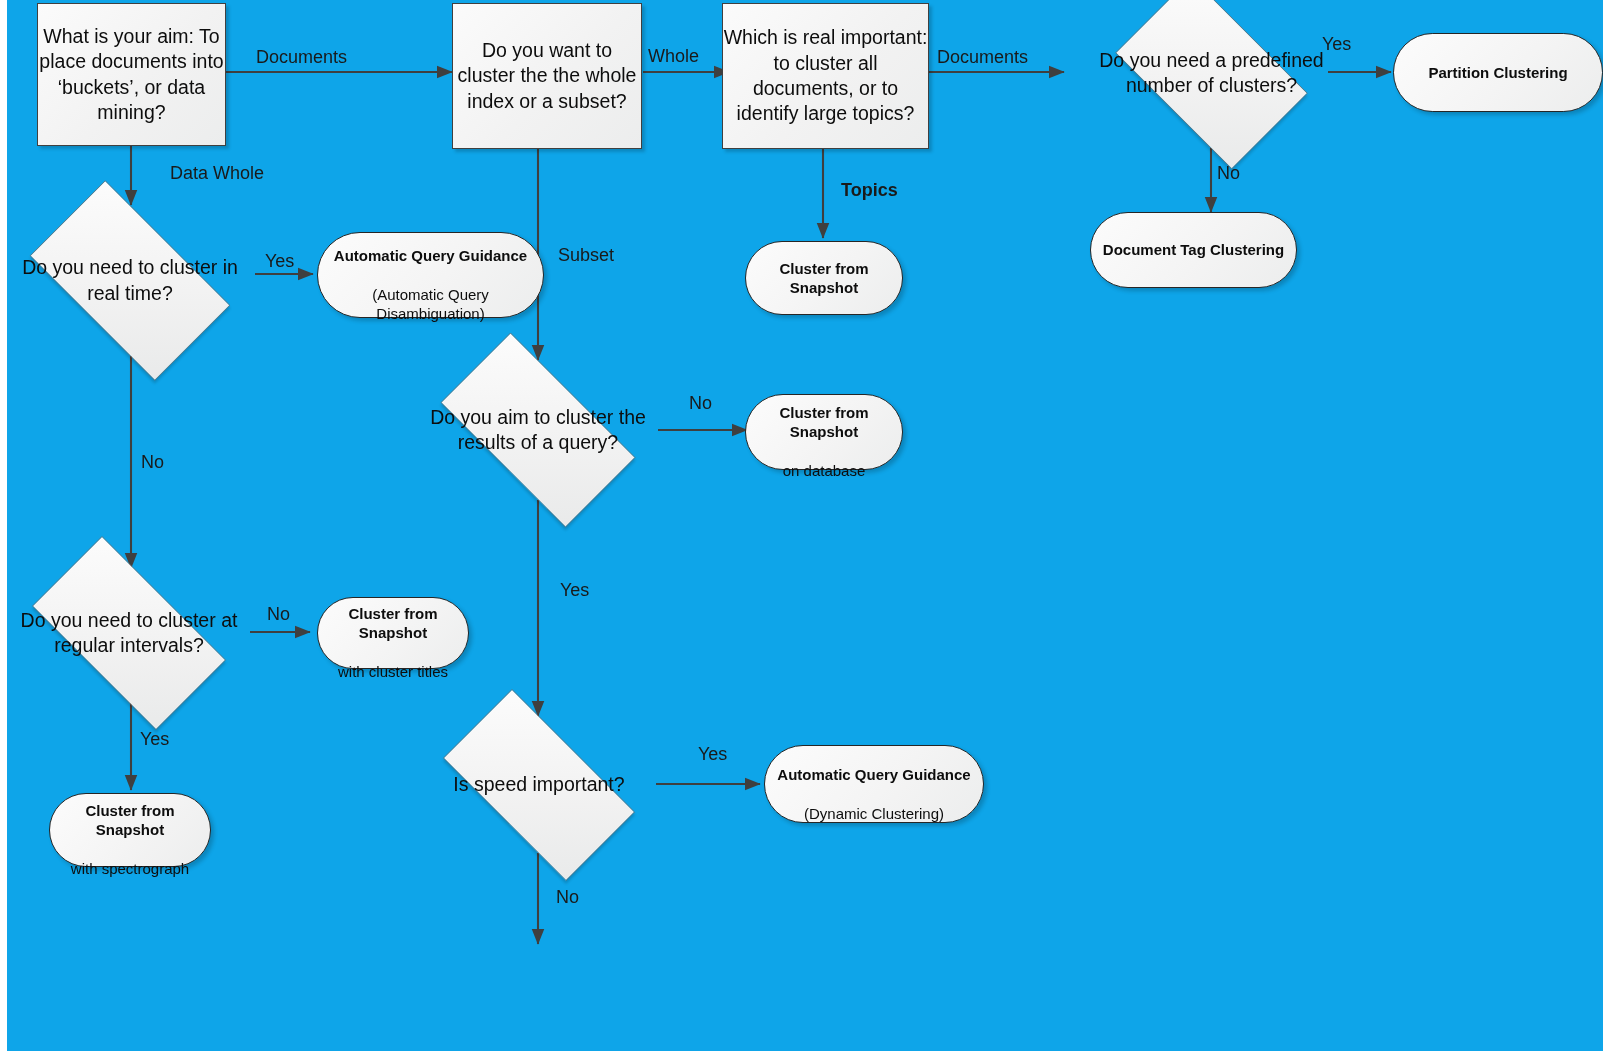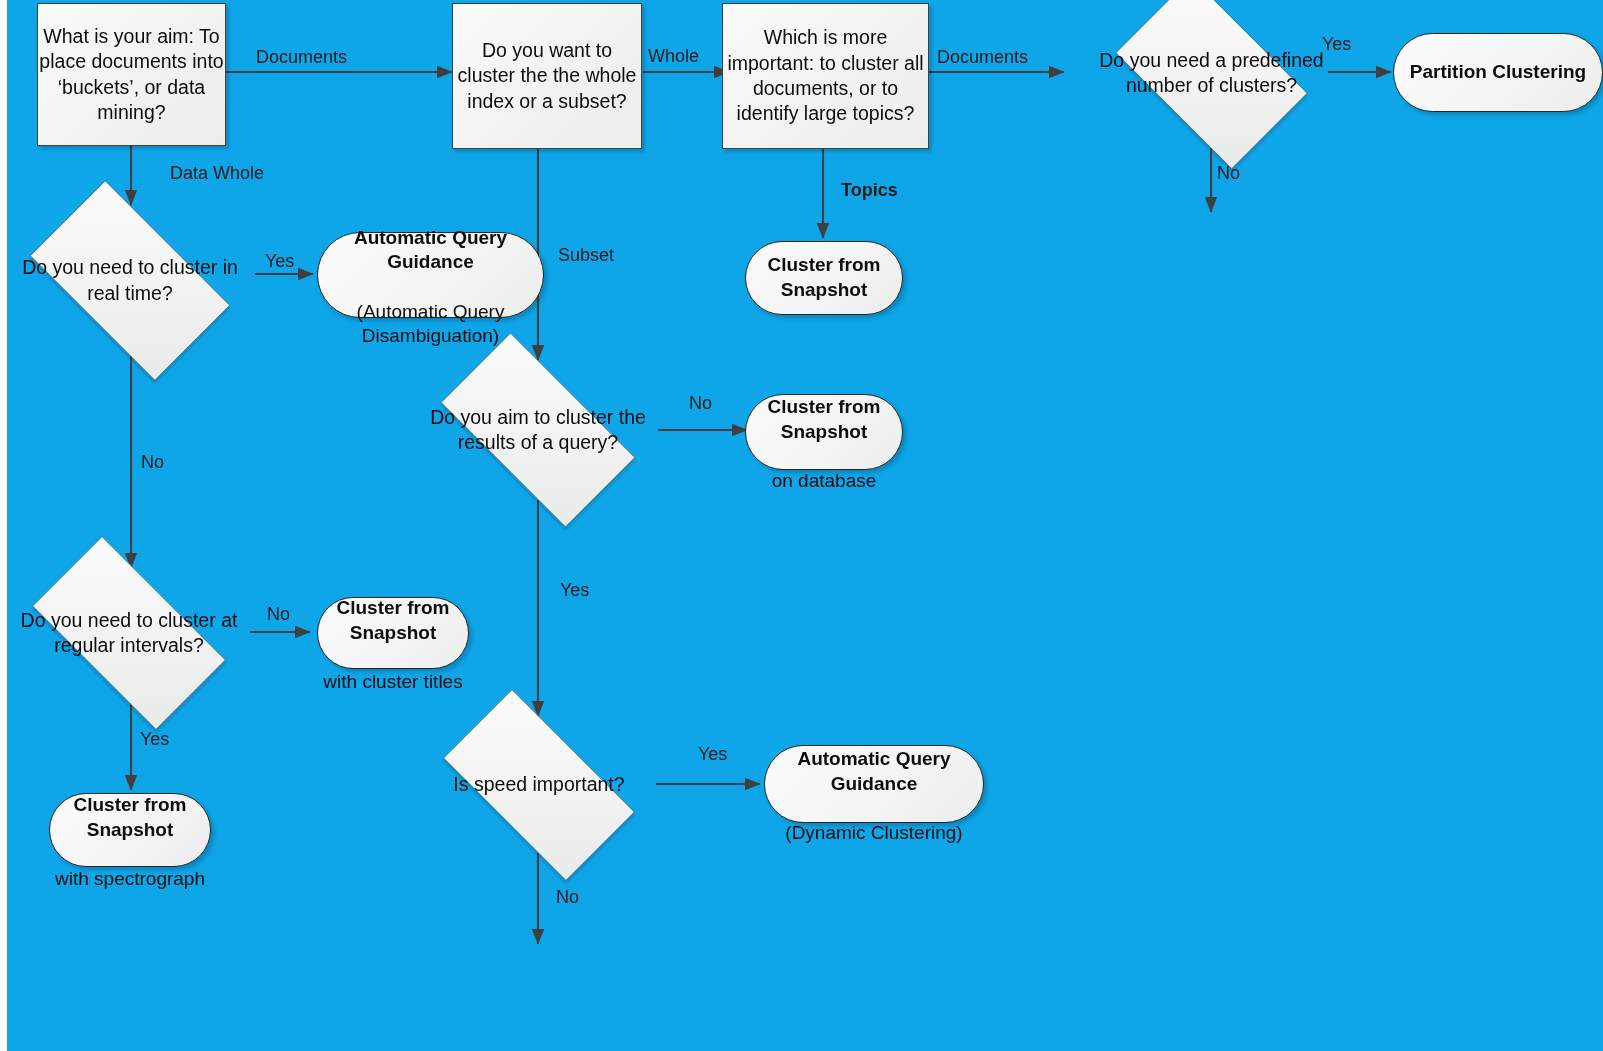--- a/index.html
+++ b/index.html
@@ -53,21 +53,21 @@
     box-shadow: 3px 3px 3px rgba(0,0,0,0.18);
     font-size: 19.5px;
   }
 
   
   .round {
     background: linear-gradient(135deg, #fcfcfc 0%, #f4f4f4 55%, #eceded 100%);
     border: 1.5px solid #262626;
     border-radius: 999px;
     box-shadow: 3px 3px 4px rgba(0,0,0,0.20);
-    font-size: 19px;
+    font-size: 15px;
   }
   .round b { font-weight: bold; }
 
   
   .diamond {
     font-size: 19.5px;
   }
   .diamond .shape {
     position: absolute;
     left: 0; top: 0;
@@ -138,21 +138,21 @@
 
   <div class="node rect" style="left:30px; top:3px; width:189px; height:143px;">
     <span class="txt">What is your aim: To place documents into ‘buckets’, or data mining?</span>
   </div>
 
   <div class="node rect" style="left:445px; top:3px; width:190px; height:146px;">
     <span class="txt">Do you want to cluster the the whole index or a subset?</span>
   </div>
 
   <div class="node rect" style="left:715px; top:3px; width:207px; height:146px;">
-    <span class="txt">Which is more important: to cluster all documents, or to identify large topics?</span>
+    <span class="txt">Which is real important: to cluster all documents, or to identify large topics?</span>
   </div>
 
   <div class="node diamond" style="left:1088px; top:-3px; width:233px; height:152px;">
     <span class="shape"></span>
     <span class="txt">Do you need a predefined number of clusters?</span>
   </div>
 
   <div class="node round" style="left:1386px; top:33px; width:210px; height:79px; font-weight:bold;">
     <span class="txt">Partition Clustering</span>
   </div>
@@ -166,20 +166,23 @@
     <span class="txt">
       <b>Automatic Query Guidance</b><br>
       <span>(Automatic Query Disambiguation)</span>
     </span>
   </div>
 
   <div class="node round" style="left:738px; top:241px; width:158px; height:74px; font-weight:bold;">
     <span class="txt">Cluster from Snapshot</span>
   </div>
 
+  <div class="node round" style="left:1083px; top:212px; width:207px; height:76px; font-weight:bold;">
+    <span class="txt">Document Tag Clustering</span>
+  </div>
 
   <div class="node diamond" style="left:406px; top:360px; width:250px; height:140px;">
     <span class="shape"></span>
     <span class="txt">Do you aim to cluster the results of a query?</span>
   </div>
 
   <div class="node round" style="left:738px; top:394px; width:158px; height:76px;">
     <span class="txt">
       <b>Cluster from Snapshot</b><br>
       <span>on database</span>

